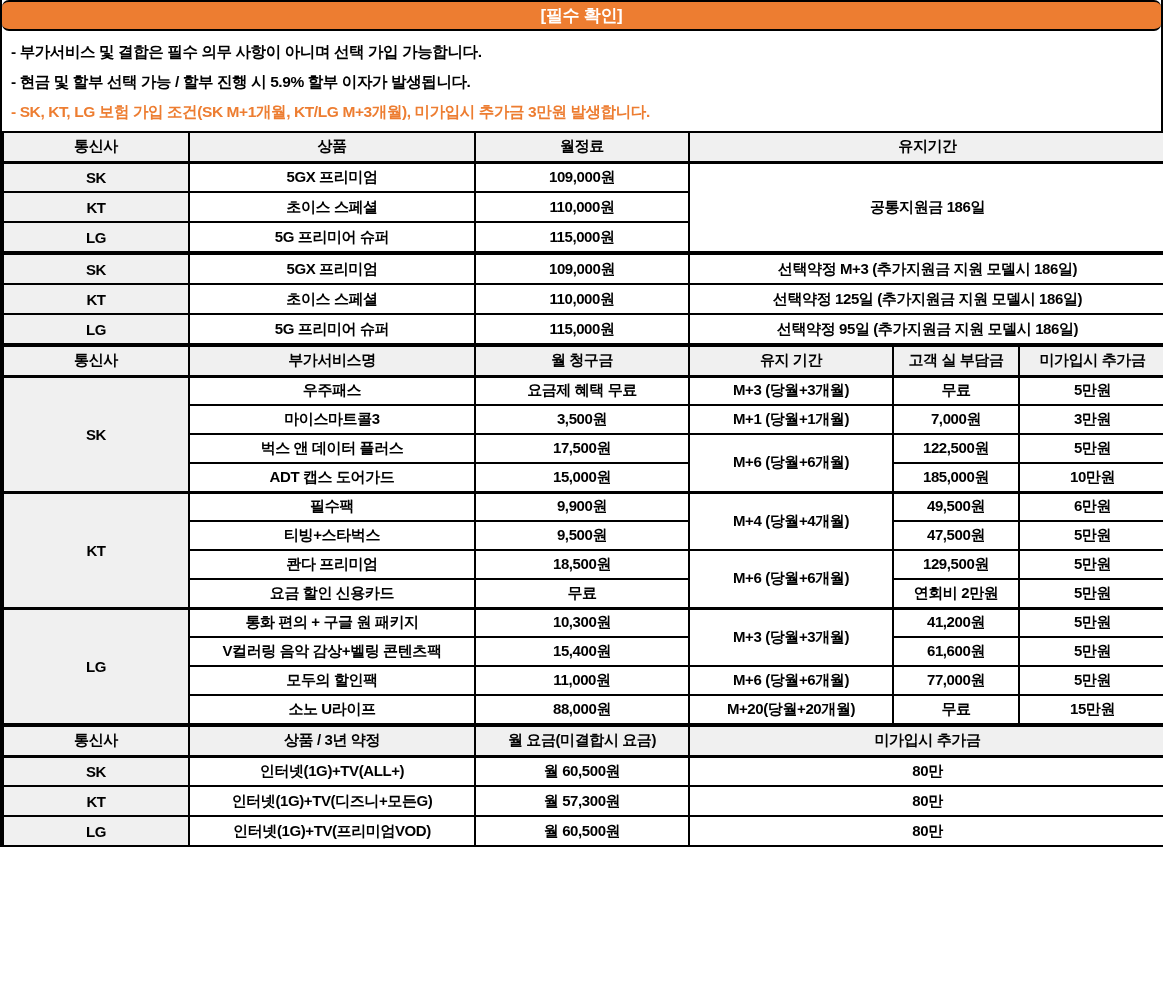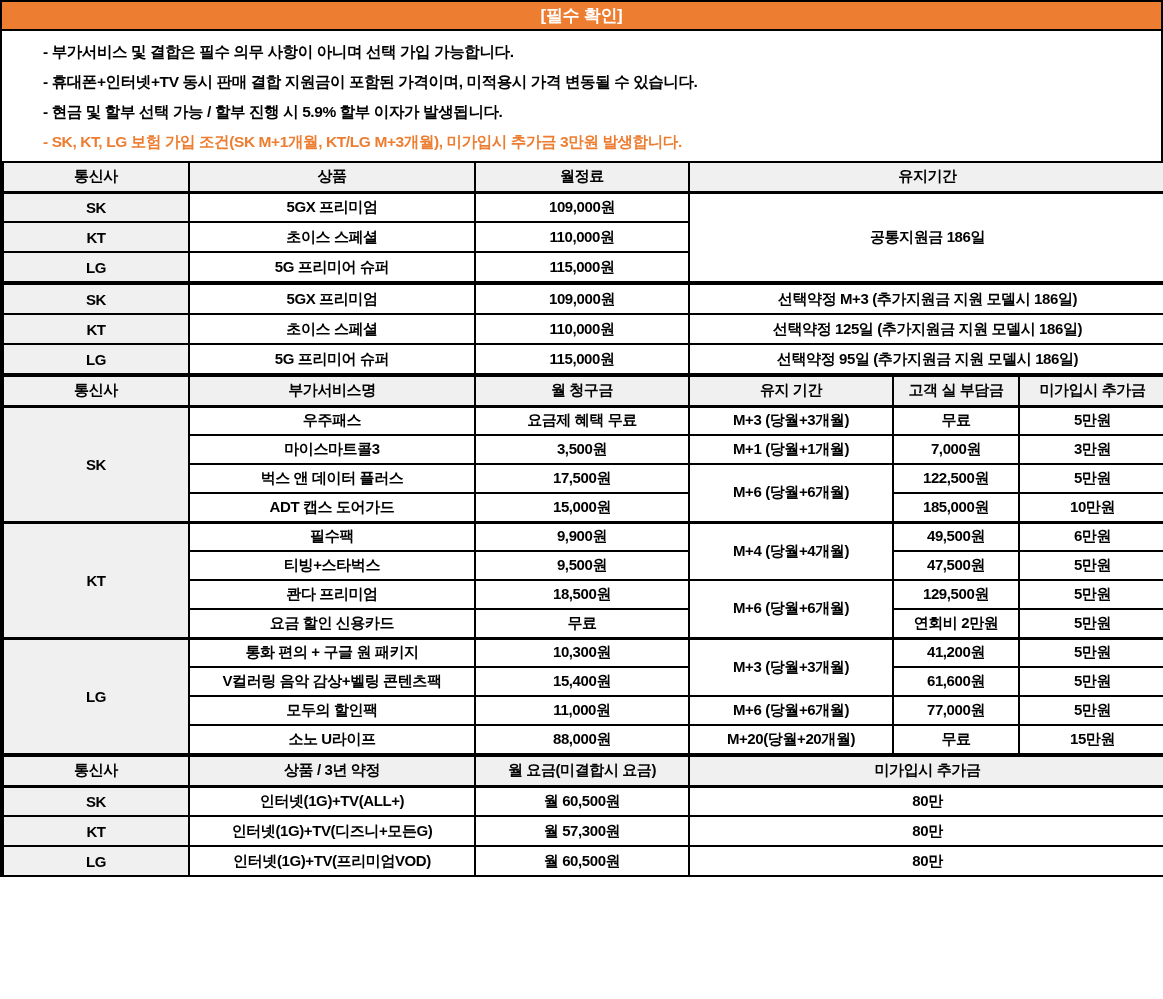--- a/index.html
+++ b/index.html
@@ -18,26 +18,27 @@
   .sheet{width:1163px;border-left:2px solid var(--line);border-right:2px solid var(--line);}
   .band{
     background:var(--orange);
     color:#fff;
     display:flex;align-items:center;justify-content:center;
     height:25px;
     font-size:16px;
     border-top:2px solid var(--line);
     border-bottom:2px solid var(--line);
     letter-spacing:-0.3px;
+    border-radius:7px;
   }
   .band.first{height:31px;font-size:17px;}
   .notices{padding:6px 0 4px 0;background:#fff;}
   .notice{
     height:30px;display:flex;align-items:center;
-    padding-left:9px;font-size:15.5px;letter-spacing:-0.4px;margin-left:32px;
+    padding-left:9px;font-size:15.5px;letter-spacing:-0.4px;
   }
   .notice.accent{color:var(--orange);}
   table{
     border-collapse:collapse;
     table-layout:fixed;
     width:1163px;
     background:#fff;
   }
   td{
     border:2px solid var(--line);
@@ -57,21 +58,20 @@
 </style>
 </head>
 <body>
 
 <div class="sheet">
 
   <div class="band first">[필수 확인]</div>
 
   <div class="notices">
     <div class="notice">- 부가서비스 및 결합은 필수 의무 사항이 아니며 선택 가입 가능합니다.</div>
-    <div class="notice">- 휴대폰+인터넷+TV 동시 판매 결합 지원금이 포함된 가격이며, 미적용시 가격 변동될 수 있습니다.</div>
     <div class="notice">- 현금 및 할부 선택 가능 / 할부 진행 시 5.9% 할부 이자가 발생됩니다.</div>
     <div class="notice accent">- SK, KT, LG 보험 가입 조건(SK M+1개월, KT/LG M+3개월), 미가입시 추가금 3만원 발생합니다.</div>
   </div>
 
 
   <table class="t1">
     <colgroup>
         <col style="width:186px">
         <col style="width:286px">
         <col style="width:214px">

